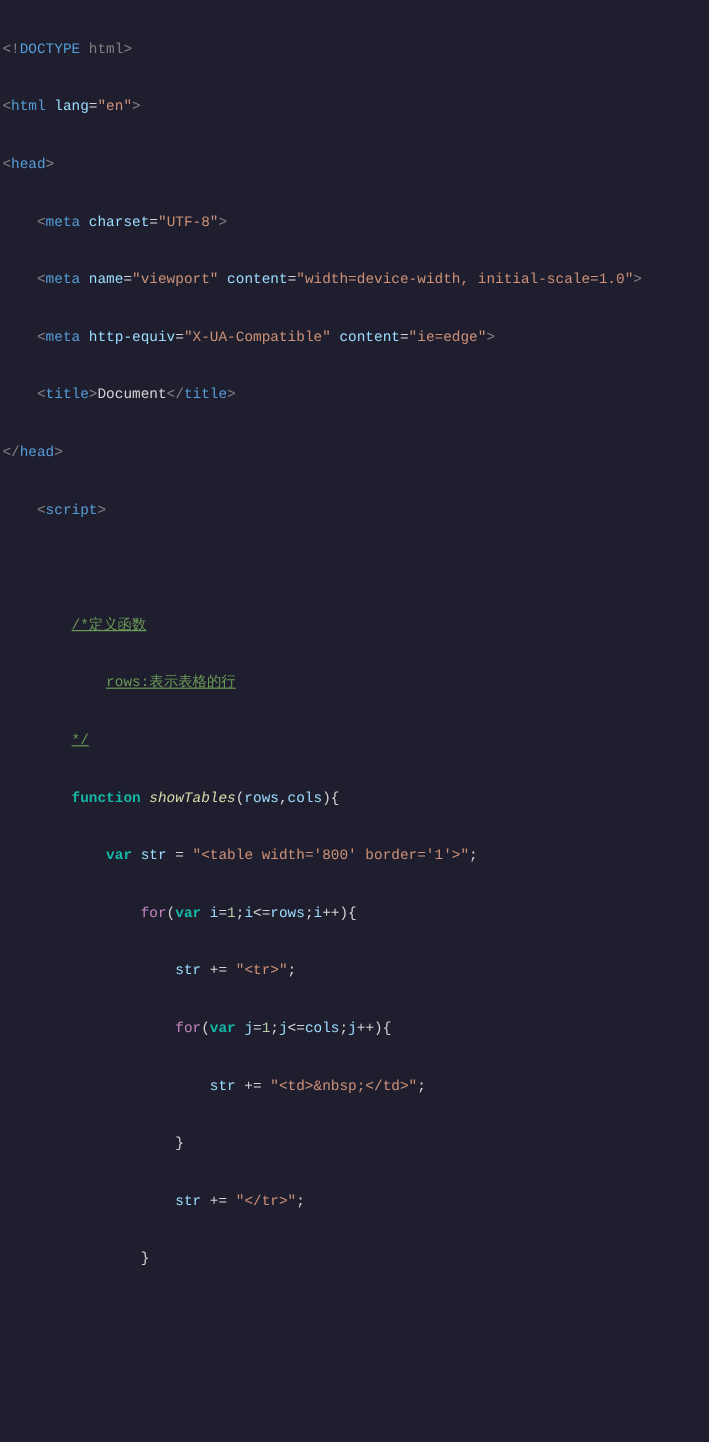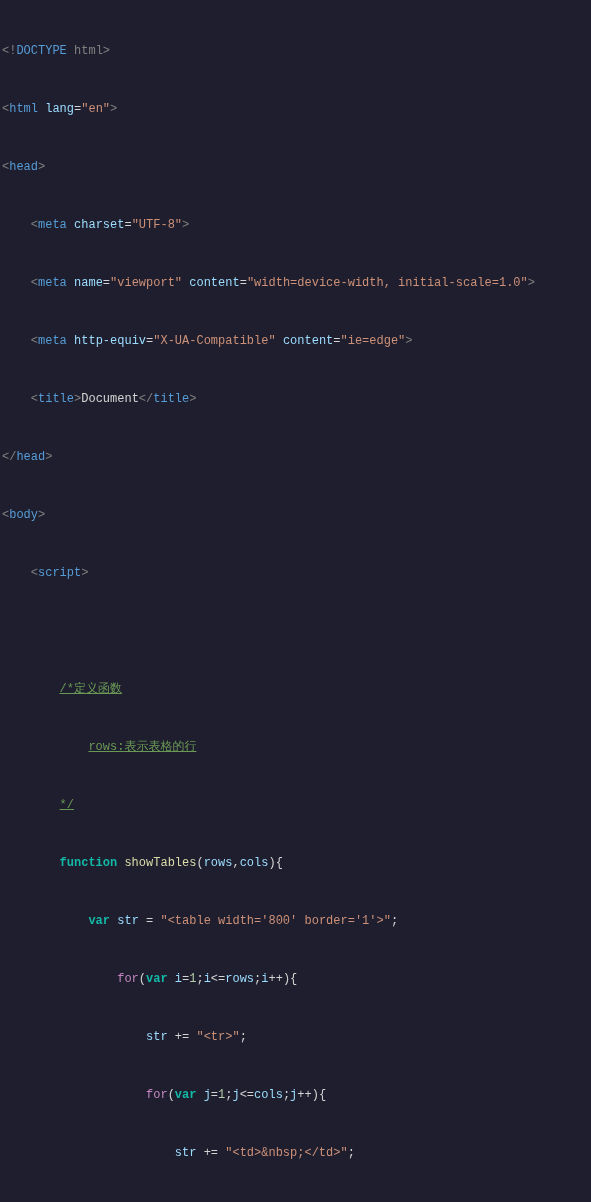--- a/index.html
+++ b/index.html
@@ -12,53 +12,51 @@
     color: #d4d4d4;
     width: 591px;
   }
   .code-container {
     padding: 8px 0 8px 2px;
     white-space: pre;
   }
   .line {
     min-height: 18px;
     padding: 6px 0;
-    margin-top: 10px;
   }
   .punct { color: #808080; }
   .doctype { color: #569cd6; }
   .doctype-type { color: #808080; }
   .tag { color: #569cd6; }
   .attr { color: #9cdcfe; }
   .equals { color: #d4d4d4; }
   .string { color: #ce9178; }
   .text { color: #d4d4d4; }
   .comment { color: #6a9955; text-decoration: underline; }
   .keyword { color: #14b8a6; font-weight: bold; }
   .keyword2 { color: #c586c0; }
-  .funcname { color: #dcdcaa; }
+  .funcname { color: #dcdcaa; font-style: italic; }
   .param { color: #9cdcfe; }
   .varname { color: #9cdcfe; }
   .number { color: #b5cea8; }
   .operator { color: #d4d4d4; }
   .brace { color: #d4d4d4; }
 </style>
 </head>
 <body>
 
 <div class="code-container">
 <div class="line"><span class="punct">&lt;</span><span class="punct">!</span><span class="doctype">DOCTYPE</span> <span class="doctype-type">html</span><span class="punct">&gt;</span></div>
 <div class="line"><span class="punct">&lt;</span><span class="tag">html</span> <span class="attr">lang</span><span class="equals">=</span><span class="string">"en"</span><span class="punct">&gt;</span></div>
 <div class="line"><span class="punct">&lt;</span><span class="tag">head</span><span class="punct">&gt;</span></div>
 <div class="line">    <span class="punct">&lt;</span><span class="tag">meta</span> <span class="attr">charset</span><span class="equals">=</span><span class="string">"UTF-8"</span><span class="punct">&gt;</span></div>
 <div class="line">    <span class="punct">&lt;</span><span class="tag">meta</span> <span class="attr">name</span><span class="equals">=</span><span class="string">"viewport"</span> <span class="attr">content</span><span class="equals">=</span><span class="string">"width=device-width, initial-scale=1.0"</span><span class="punct">&gt;</span></div>
 <div class="line">    <span class="punct">&lt;</span><span class="tag">meta</span> <span class="attr">http-equiv</span><span class="equals">=</span><span class="string">"X-UA-Compatible"</span> <span class="attr">content</span><span class="equals">=</span><span class="string">"ie=edge"</span><span class="punct">&gt;</span></div>
 <div class="line">    <span class="punct">&lt;</span><span class="tag">title</span><span class="punct">&gt;</span><span class="text">Document</span><span class="punct">&lt;/</span><span class="tag">title</span><span class="punct">&gt;</span></div>
 <div class="line"><span class="punct">&lt;/</span><span class="tag">head</span><span class="punct">&gt;</span></div>
-<div class="line"><span class="punct">&lt;</span><span class="tag">body</span><span class="punct">&gt;</span></div>
 <div class="line">    <span class="punct">&lt;</span><span class="tag">script</span><span class="punct">&gt;</span></div>
 <div class="line"> </div>
 <div class="line">        <span class="comment">/*定义函数</span></div>
 <div class="line">            <span class="comment">rows:表示表格的行</span></div>
 <div class="line">        <span class="comment">*/</span></div>
 <div class="line">        <span class="keyword">function</span> <span class="funcname">showTables</span><span class="brace">(</span><span class="param">rows</span><span class="operator">,</span><span class="param">cols</span><span class="brace">){</span></div>
 <div class="line">            <span class="keyword">var</span> <span class="varname">str</span> <span class="operator">=</span> <span class="string">"&lt;table width='800' border='1'&gt;"</span><span class="operator">;</span></div>
 <div class="line">                <span class="keyword2">for</span><span class="brace">(</span><span class="keyword">var</span> <span class="varname">i</span><span class="operator">=</span><span class="number">1</span><span class="operator">;</span><span class="varname">i</span><span class="operator">&lt;=</span><span class="varname">rows</span><span class="operator">;</span><span class="varname">i</span><span class="operator">++</span><span class="brace">){</span></div>
 <div class="line">                    <span class="varname">str</span> <span class="operator">+=</span> <span class="string">"&lt;tr&gt;"</span><span class="operator">;</span></div>
 <div class="line">                    <span class="keyword2">for</span><span class="brace">(</span><span class="keyword">var</span> <span class="varname">j</span><span class="operator">=</span><span class="number">1</span><span class="operator">;</span><span class="varname">j</span><span class="operator">&lt;=</span><span class="varname">cols</span><span class="operator">;</span><span class="varname">j</span><span class="operator">++</span><span class="brace">){</span></div>

